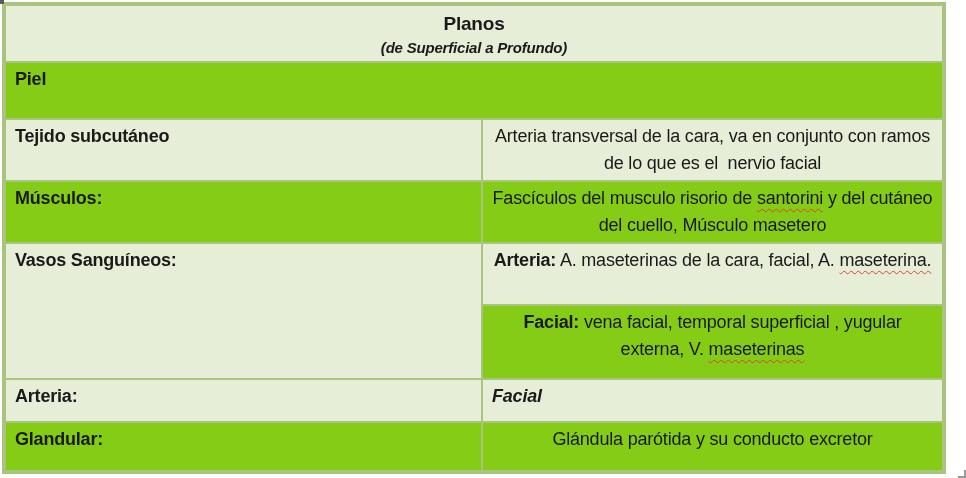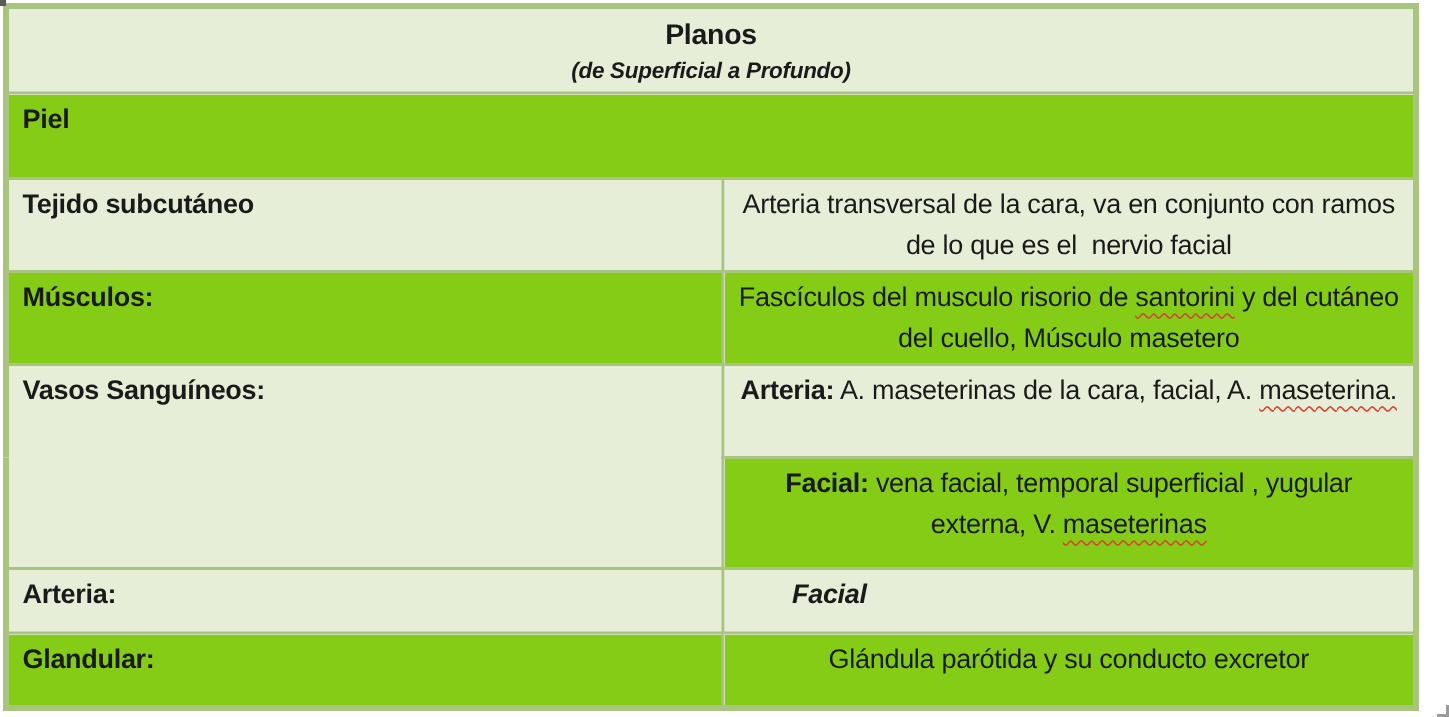--- a/index.html
+++ b/index.html
@@ -31,21 +31,21 @@
     padding: 3px 9px;
     font-size: 18px;
     line-height: 1.5;
     color: #1a1a1a;
     letter-spacing: -0.2px;
     overflow: hidden;
   }
   .light { background: #e7eed8; }
   .dark  { background: #84cc16; }
   .b  { font-weight: bold; }
-  .bi { font-weight: bold; font-style: italic; margin-left: 36px; }
+  .bi { font-weight: bold; font-style: italic; }
   .val { white-space: pre-wrap; text-align: center; }
   td.header-cell { text-align: center; padding-top: 5px; }
   .title {
     font-size: 19px;
     font-weight: bold;
     line-height: 1.35;
   }
   .subtitle {
     font-size: 15px;
     font-weight: bold;

